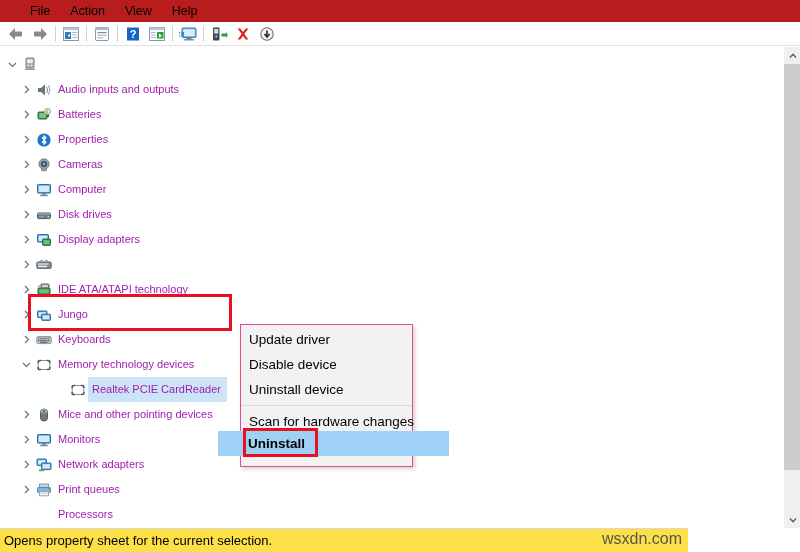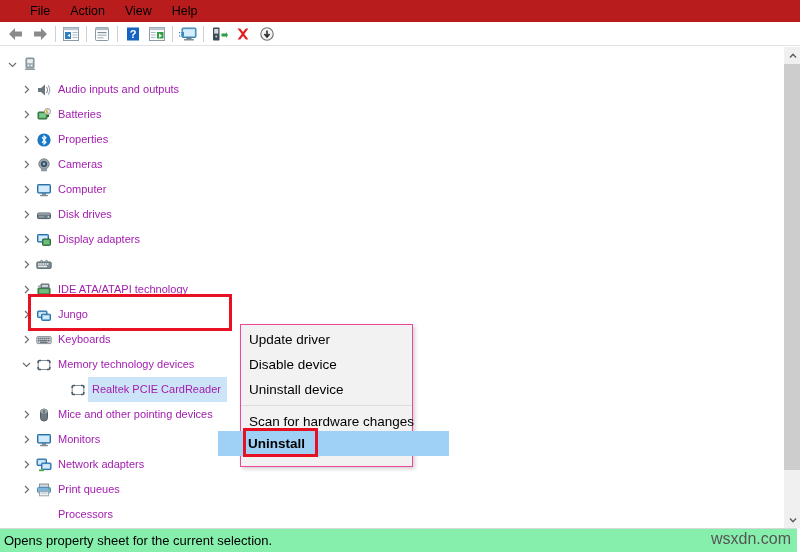--- a/index.html
+++ b/index.html
@@ -205,23 +205,23 @@
     pointer-events: none;
   }
   #redbox-tree { left: 28px; top: 294px; width: 204px; height: 37px; }
   #redbox-props { left: 243px; top: 428px; width: 75px; height: 29px; }
 
   
   #statusbar {
     position: absolute;
     left: 0;
     bottom: 0;
-    width: 797px;
+    width: 688px;
     height: 24px;
-    background: #86efac;
+    background: #fde047;
     border-top: 1px solid #d8d8d8;
     display: flex;
     align-items: center;
     box-sizing: border-box;
   }
   #status-text {
     font-size: 13px;
     color: #000;
     padding-left: 4px;
   }

